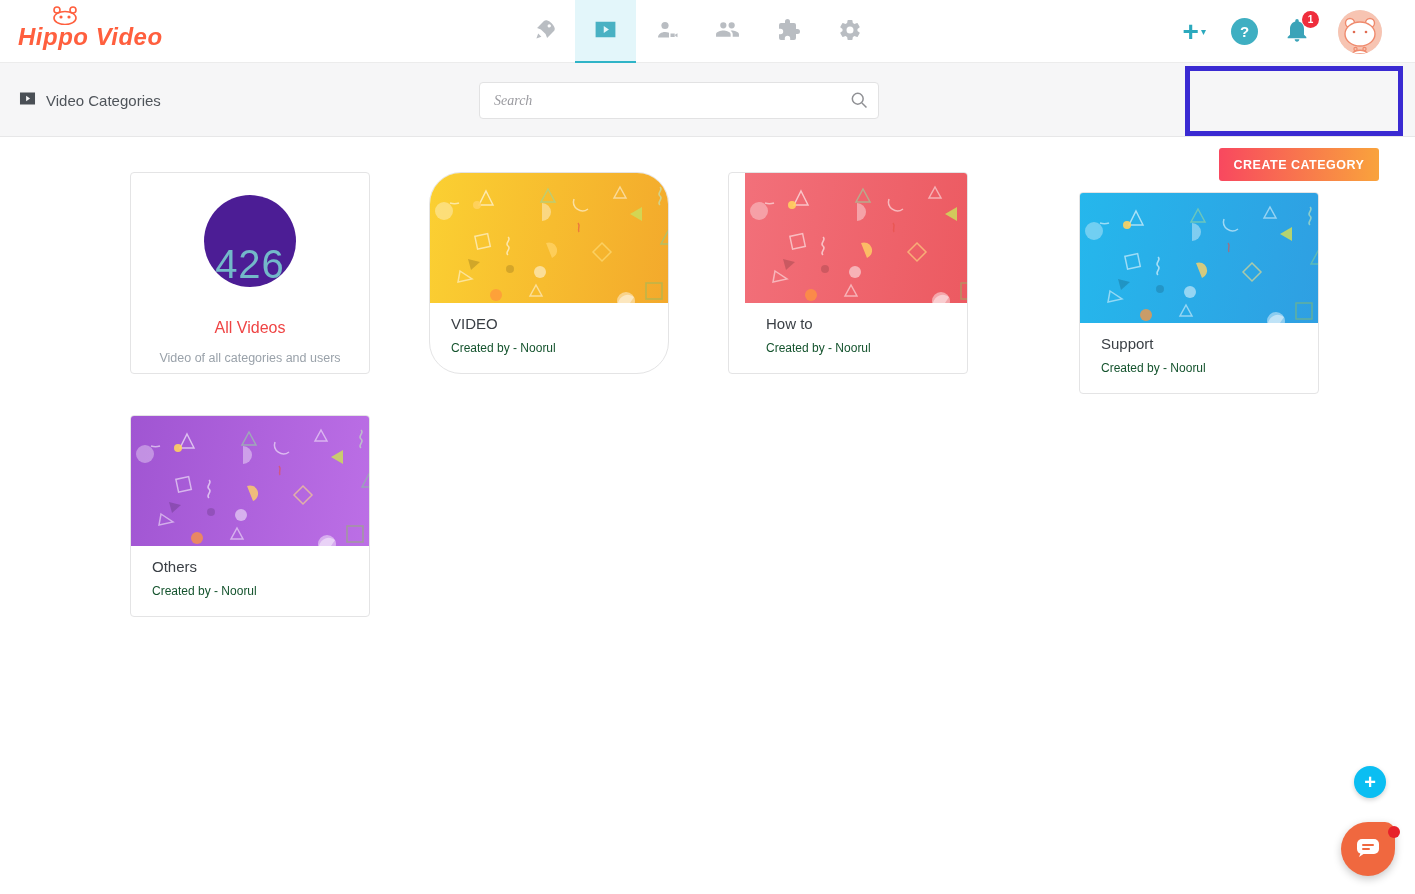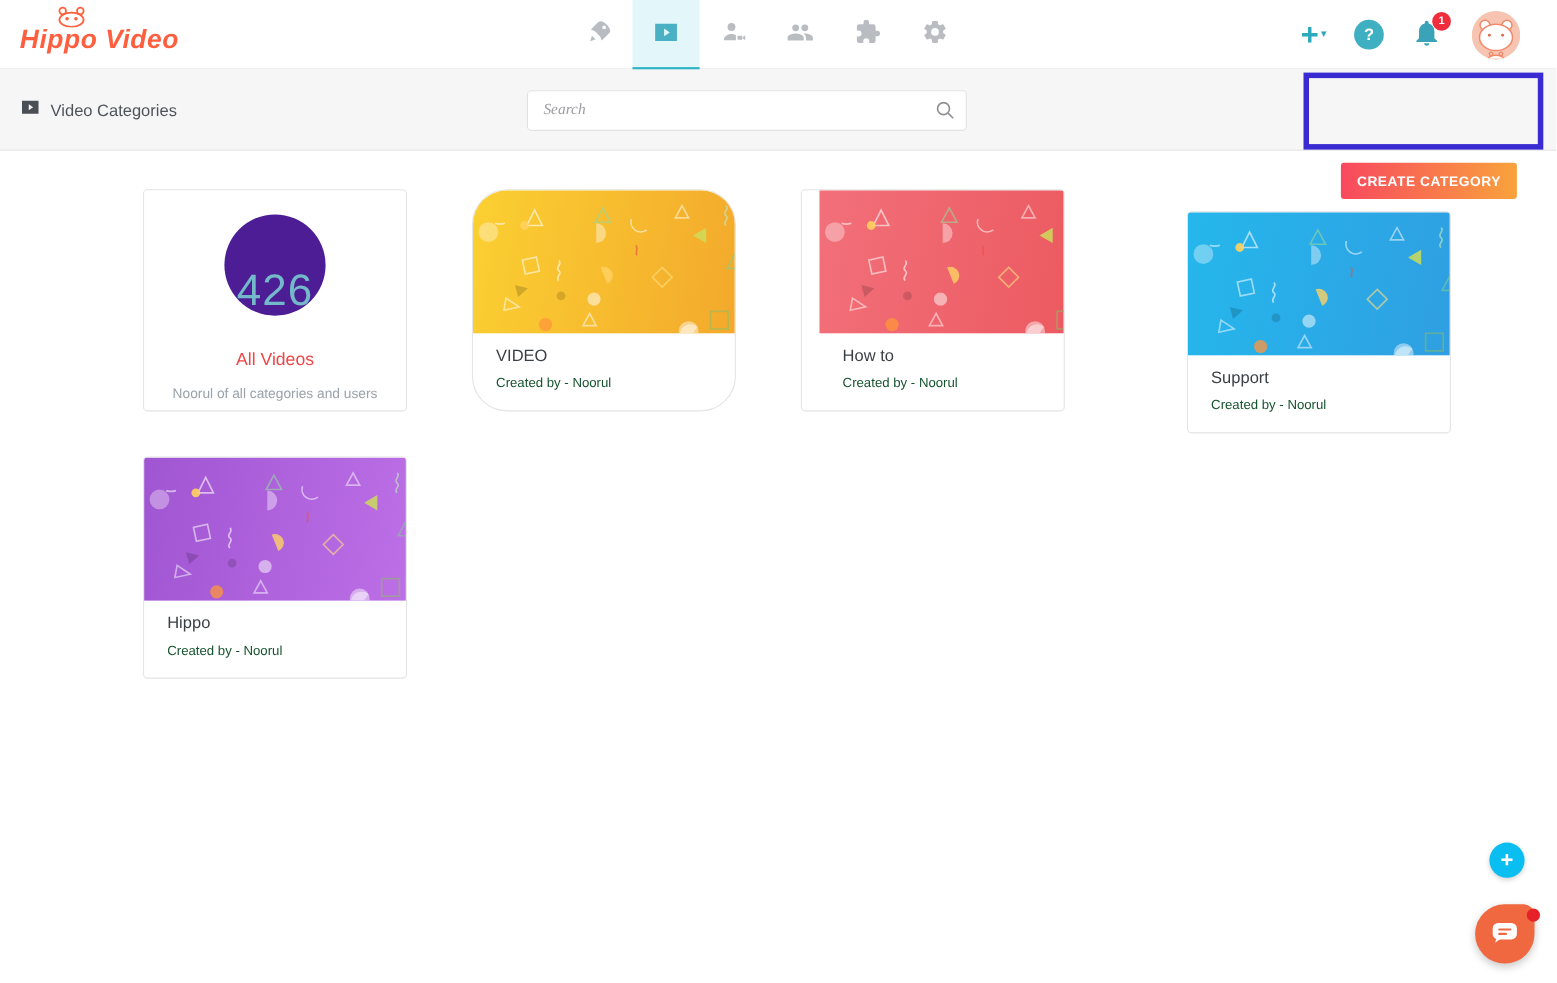--- a/index.html
+++ b/index.html
@@ -255,21 +255,21 @@
 
   <div class="annotation-rect"></div>
 
   <main>
 
     <div class="card summary-card">
       <div class="count-circle">
         <span class="count-num">426</span>
       </div>
       <div class="summary-title">All Videos</div>
-      <div class="summary-sub">Noorul of all categories and users</div>
+      <div class="summary-sub">Video of all categories and users</div>
     </div>
 
     <div class="card cat-card pos-c2">
       <div class="card-img" style="background: linear-gradient(100deg, rgb(251, 208, 50), rgb(243, 169, 44));">
 <svg viewBox="0 0 240 130" width="240" height="130" fill="none">
  <circle cx="14" cy="38" r="9" fill="rgba(255,255,255,.35)"></circle>
  <path d="M56 18 L63 32 H49 Z" stroke="rgba(255,255,255,.6)" stroke-width="1.5"></path>
  <path d="M20 30 c3 1 6 1 9 0" stroke="rgba(255,255,255,.55)" stroke-width="1.5"></path>
  <circle cx="47" cy="32" r="4" fill="rgba(255,210,95,.9)"></circle>
  <rect x="46" y="62" width="13" height="13" transform="rotate(-12 52 68)" stroke="rgba(255,255,255,.55)" stroke-width="1.5"></rect>
@@ -397,21 +397,21 @@
  <path d="M190 14 l6 11 h-12 z" stroke="rgba(255,255,255,.5)" stroke-width="1.5"></path>
  <path d="M212 34 v14 l-12 -7 z" fill="rgba(205,220,90,.85)"></path>
  <path d="M230 14 c4 3 -4 6 0 9 c4 3 -4 6 0 9" stroke="rgba(190,230,190,.65)" stroke-width="1.5"></path>
  <path d="M238 58 l7 13 h-14 z" stroke="rgba(130,205,150,.55)" stroke-width="1.5"></path>
  <rect x="216" y="110" width="16" height="16" stroke="rgba(140,190,100,.55)" stroke-width="1.5"></rect>
  <path d="M188 130 a10 10 0 0 1 16 -6 l-4 6 z" fill="rgba(255,255,255,.45)"></path>
  <circle cx="196" cy="128" r="9" fill="rgba(255,255,255,.45)"></circle>
 </svg>
         </div>
       <div class="cat-body">
-        <div class="cat-title">Hippo</div>
+        <div class="cat-title">Others</div>
         <div class="cat-sub">Created by - Noorul</div>
       </div>
     </div>
   </main>
 
   <button class="fab-add">+</button>
   <button class="fab-chat">
     <span>
       <svg width="26" height="22" viewBox="0 0 26 22">
         <rect x="2" y="2" width="22" height="15" rx="5" fill="#ffffff"></rect>

